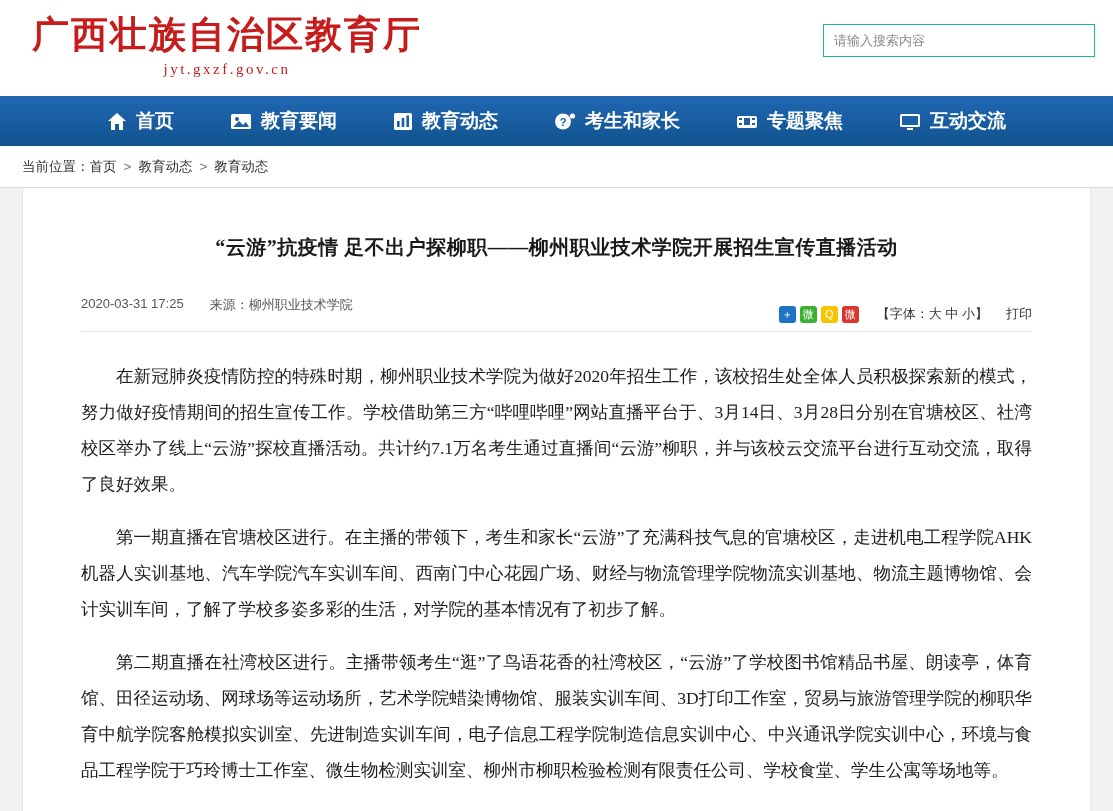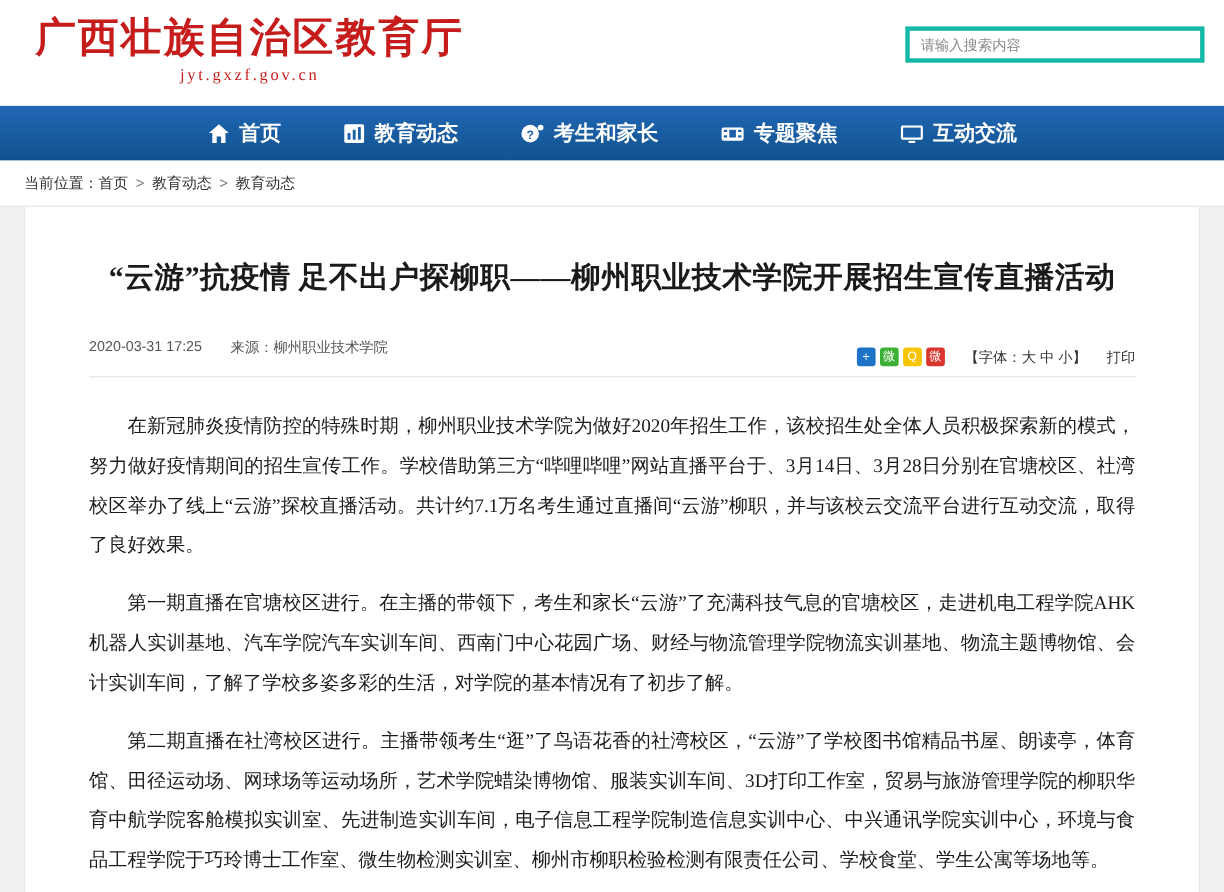--- a/index.html
+++ b/index.html
@@ -39,21 +39,21 @@
     letter-spacing: 2.5px;
     margin-top: 4px;
     text-align: center;
   }
   .search-box {
     position: absolute;
     right: 18px;
     top: 24px;
     width: 272px;
     height: 33px;
-    border: 4px solid #14b8a6;
+    border: 1px solid #14b8a6;
     background: #fff;
     display: flex;
     align-items: center;
   }
   .search-input {
     border: 0;
     outline: 0;
     width: 100%;
     height: 100%;
     padding: 0 10px;
@@ -112,21 +112,21 @@
   .article {
     background: #ffffff;
     margin: 0 22px;
     height: 100%;
     padding: 30px 58px 0 58px;
     border-left: 1px solid #e6e6e6;
     border-right: 1px solid #e6e6e6;
   }
   .article-title {
     font-family: "Liberation Serif", serif;
-    font-size: 27px;
+    font-size: 20px;
     font-weight: bold;
     color: #1a1a1a;
     text-align: center;
     line-height: 1.5;
     margin: 14px 0 12px 0;
     letter-spacing: 0.5px;
   }
   .meta-row {
     margin-top: 34px;
     height: 36px;
@@ -198,20 +198,30 @@
 
   <div class="nav-item">
     <span class="ico">
       <svg width="20" height="19" viewBox="0 0 20 19">
           <path fill="#fff" d="M10 1 L19 9 H16 V18 H12 V12 H8 V18 H4 V9 H1 Z"></path>
         </svg>
     </span>
     <span>首页</span>
   </div>
 
+  <div class="nav-item">
+    <span class="ico">
+      <svg width="22" height="19" viewBox="0 0 22 19">
+          <rect x="1" y="2" width="20" height="15" rx="1.5" fill="#fff"></rect>
+          <circle cx="7" cy="7" r="2" fill="#1a5fa8"></circle>
+          <path fill="#1a5fa8" d="M3 15 L9 9 L13 13 L16 10 L19 15 Z"></path>
+        </svg>
+    </span>
+    <span>教育要闻</span>
+  </div>
 
   <div class="nav-item">
     <span class="ico">
       <svg width="20" height="19" viewBox="0 0 20 19">
           <rect x="1" y="1" width="18" height="17" rx="1.5" fill="#fff"></rect>
           <rect x="4" y="9" width="2.6" height="6" fill="#1a5fa8"></rect>
           <rect x="8.7" y="6" width="2.6" height="9" fill="#1a5fa8"></rect>
           <rect x="13.4" y="3.5" width="2.6" height="11.5" fill="#1a5fa8"></rect>
         </svg>
     </span>

